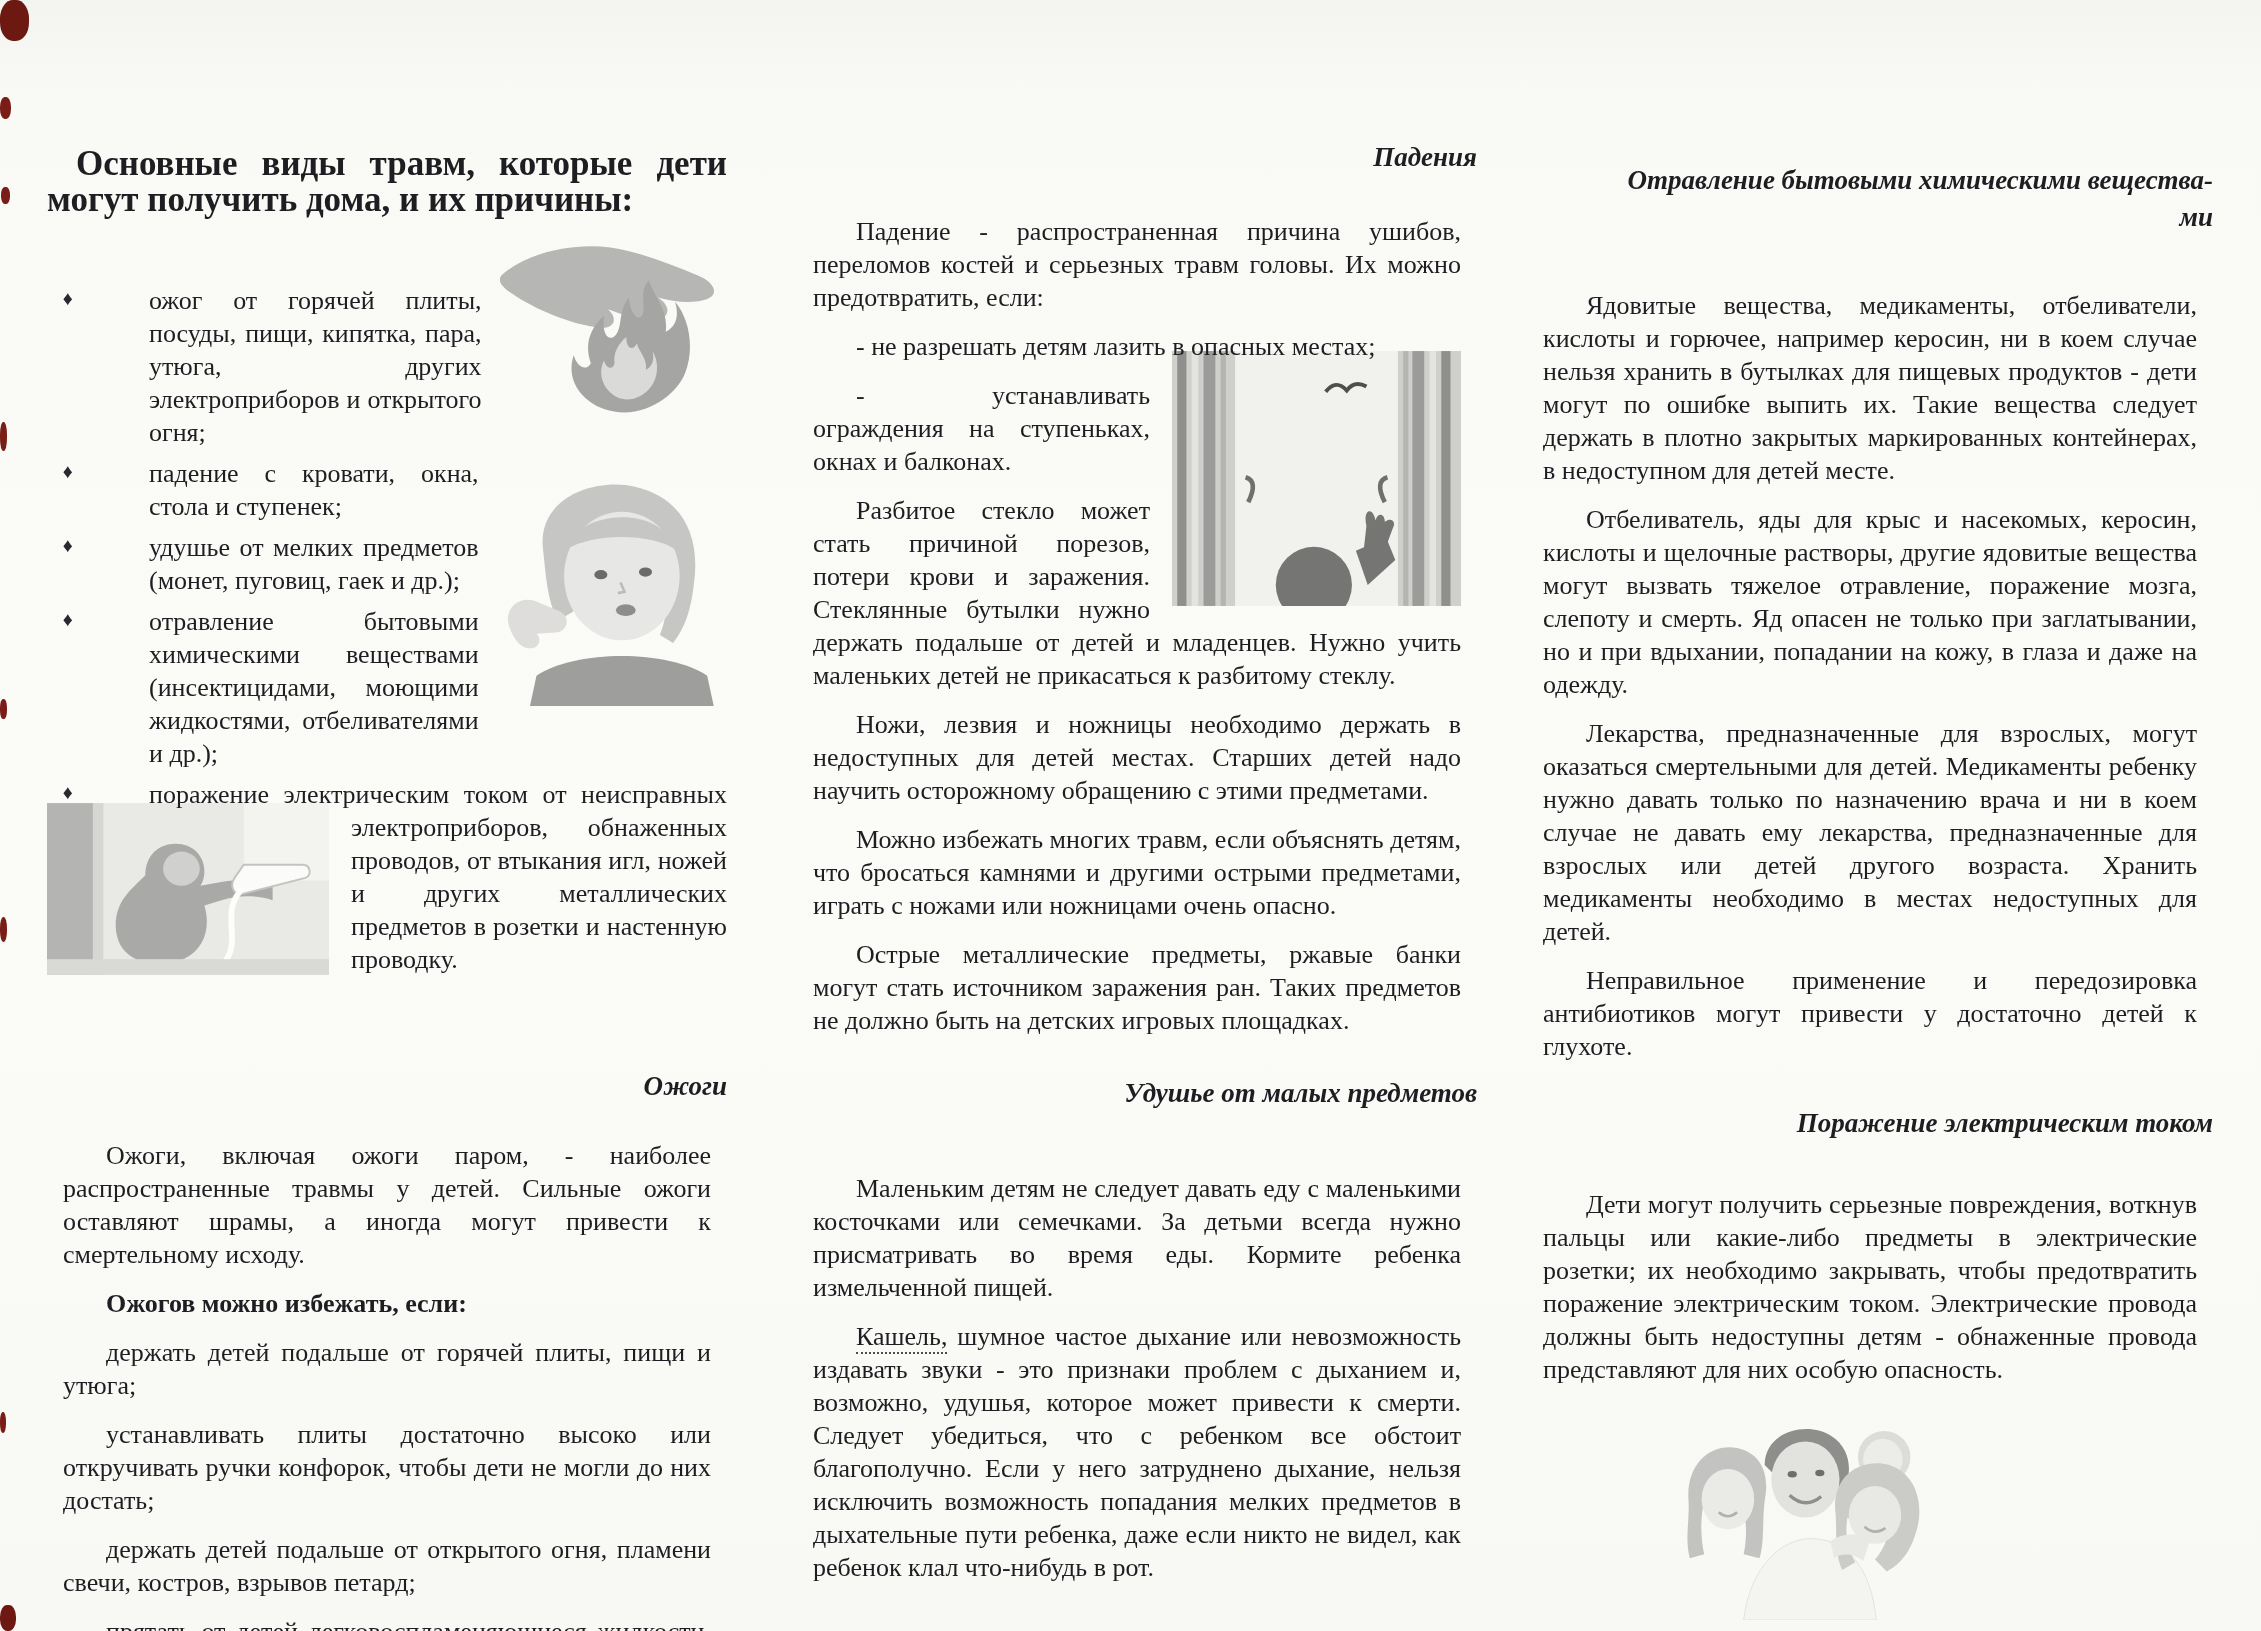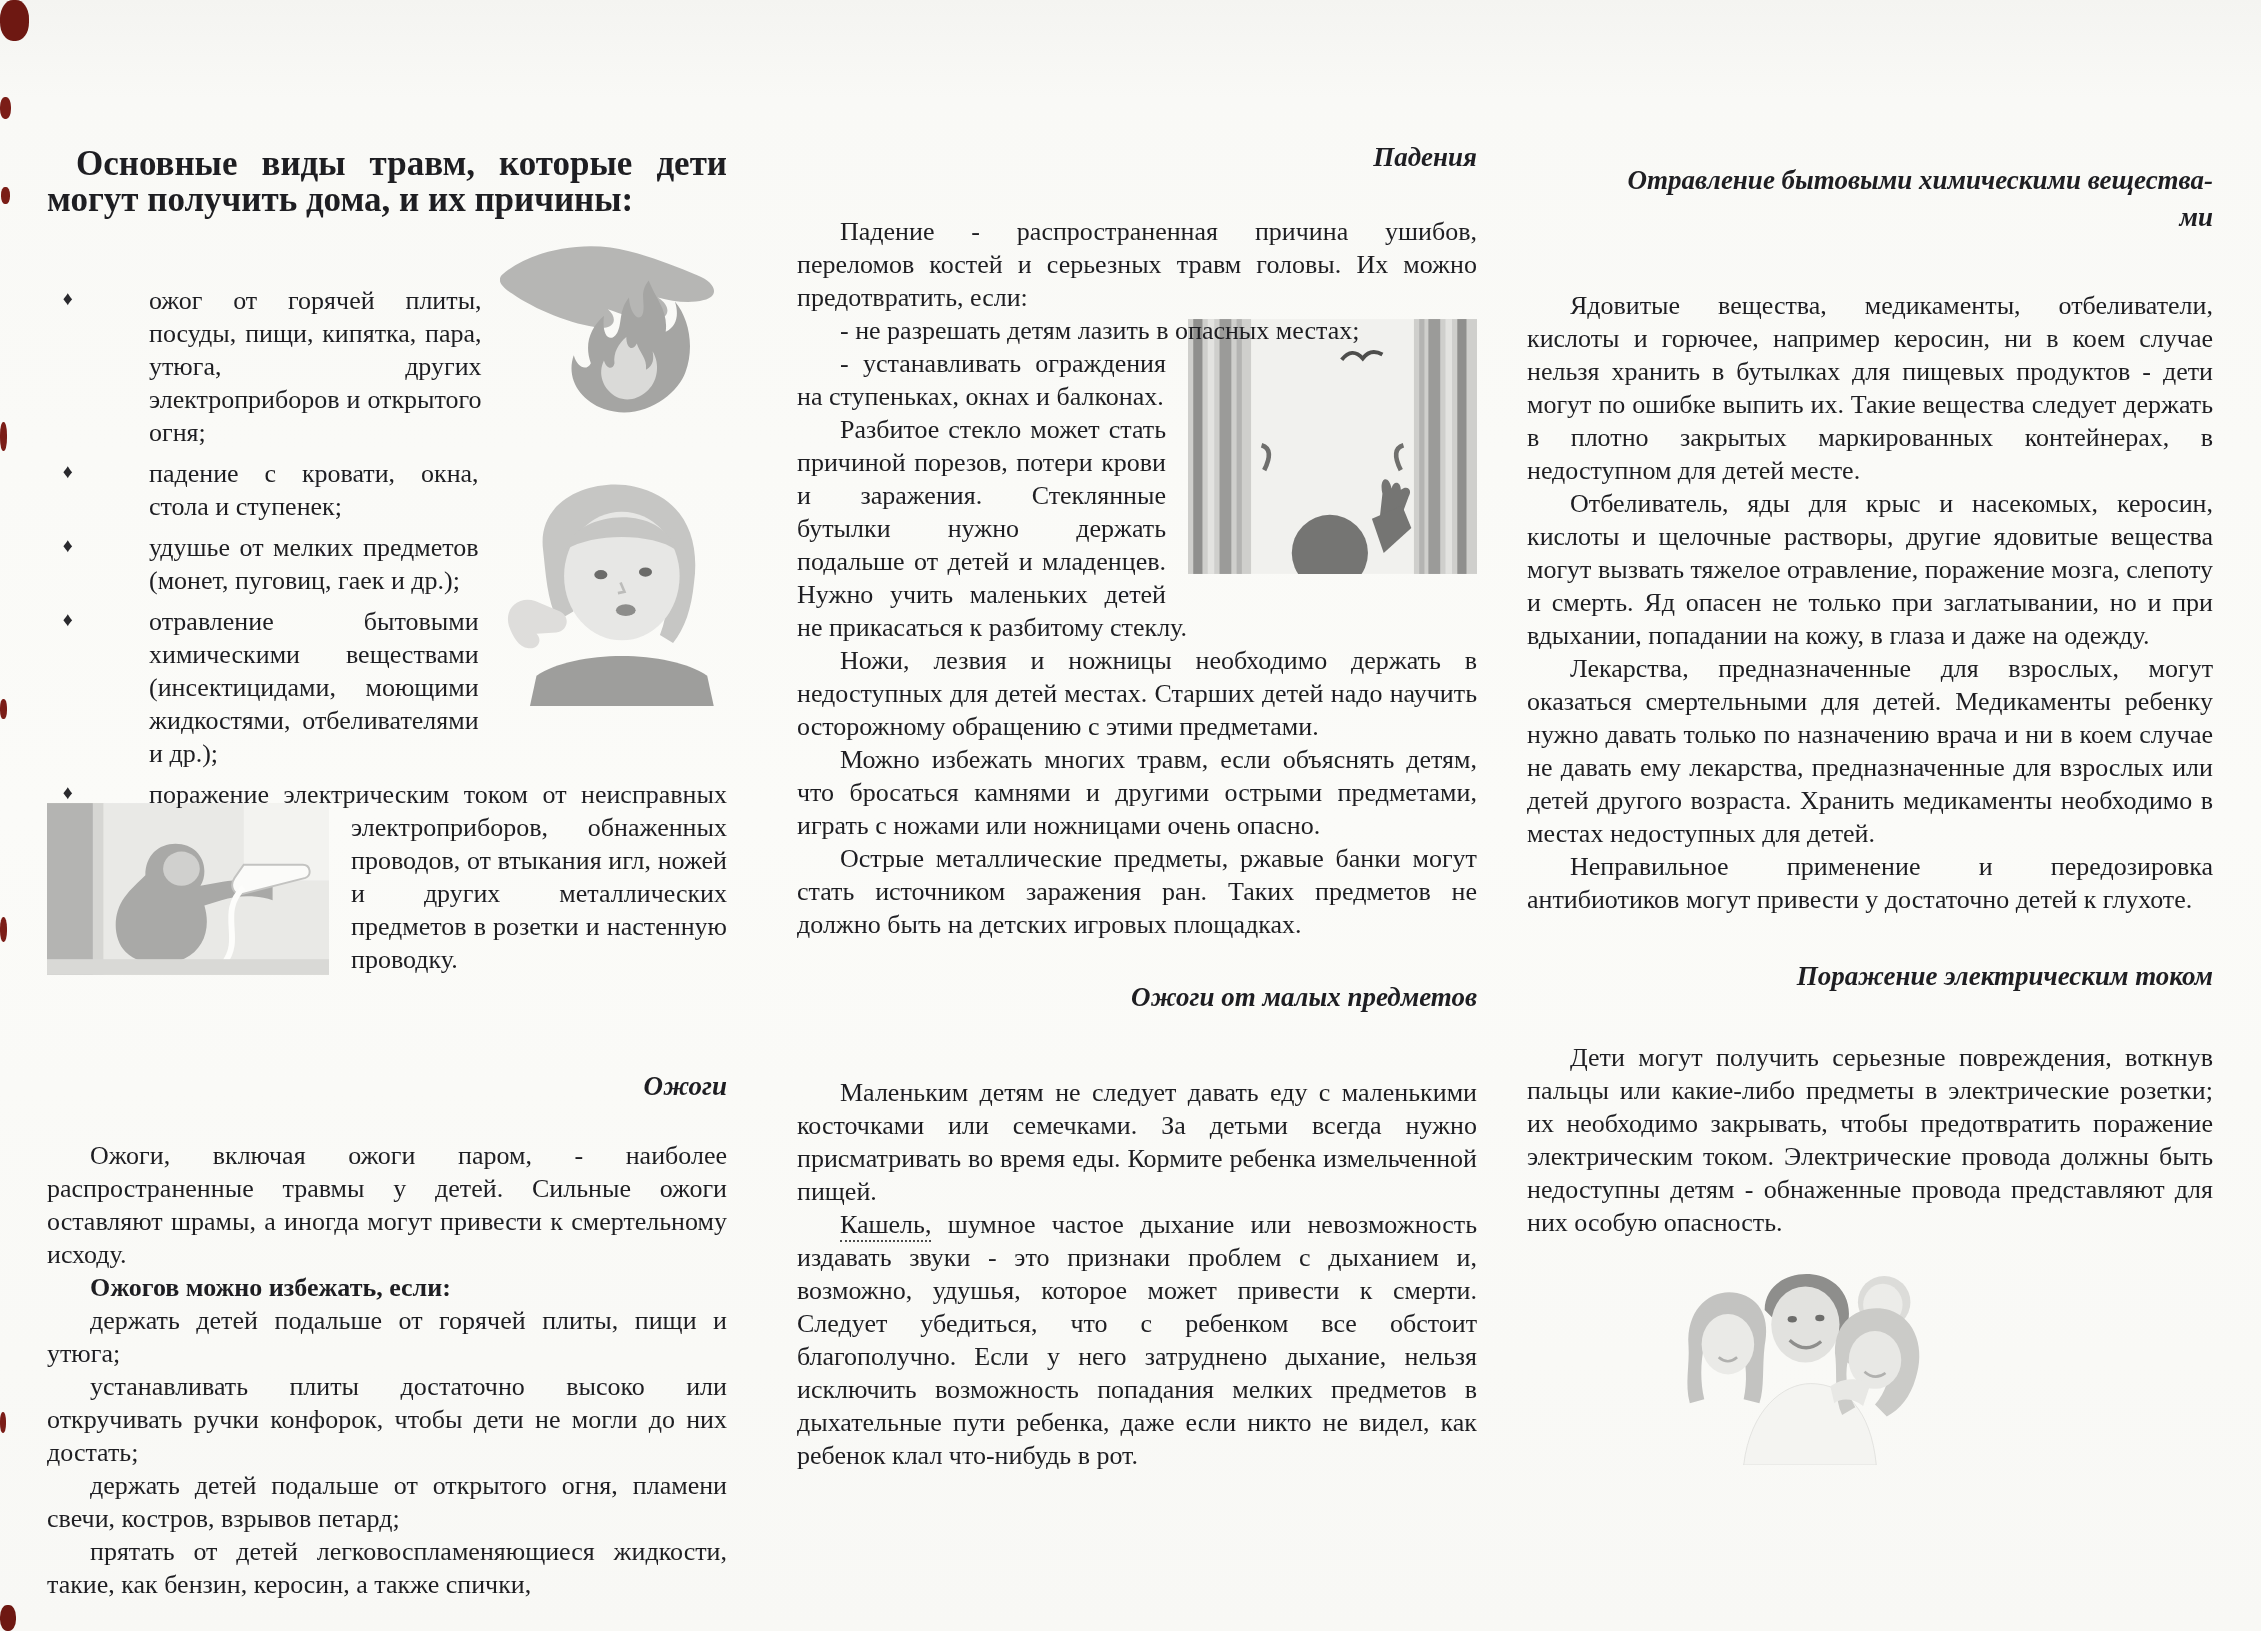--- a/index.html
+++ b/index.html
@@ -17,21 +17,21 @@
   .col3{left:1527px;top:162px;width:686px;}
 
   .c1-heading{font-size:35px;font-weight:bold;line-height:36px;margin:0 0 66px 0;text-indent:29px;}
   .sec-title{font-size:27px;font-weight:bold;font-style:italic;text-align:right;text-indent:0;line-height:37px;margin:0;}
   .col1 .sec-title{margin:92px 0 34px;}
   .col2 .sec-title.first{margin:0 0 39px;}
   .col2 .sec-title.mid{margin:38px 0 60px;}
   .col3 .sec-title.first{margin:0 0 53px;}
   .col3 .sec-title.mid{margin:42px 0 46px;}
 
-  .para{margin:0;text-indent:43px;}
+  .para{margin:16px;text-indent:43px;}
   .para.bold{font-weight:bold;}
 
   .bullet{position:relative;padding-left:102px;margin:0 0 7.9px 0;}
   .marker{position:absolute;left:15.8px;top:5.3px;font-size:19.7px;line-height:19.7px;color:#2a2a2e;}
 
   .fl-img{display:block;}
   .img-fire{float:right;width:227px;height:176px;margin:-43px 0 6.6px 18.4px;}
   .img-face{float:right;width:230px;height:235px;margin:14.4px 0 7.9px 18.4px;}
   .img-baby{float:left;width:282px;height:172px;margin:-7.9px 22px 7.9px -102px;}
   .img-window{float:right;width:289px;height:255px;margin:-27.6px 0 9.2px 22px;}
@@ -154,21 +154,21 @@
           <circle cx="216" cy="356" r="58" fill="#757573"></circle>
           <path fill="#757573" d="M296 266 c-6 -26 10 -30 14 -8 c2 -12 14 -12 14 2 c10 -8 18 0 12 10 l-14 38 -30 -6 Z"></path>
           <path fill="#757573" d="M280 304 l46 -20 14 34 -42 38 Z"></path>
         </svg>
       </span><span>- устанавливать ограждения на ступеньках, окнах и балконах.</span></p>
     <p class="para">Разбитое стекло может стать причиной порезов, потери крови и заражения. Стеклянные бутылки нужно держать подальше от детей и младенцев. Нужно учить маленьких детей не прикасаться к разбитому стеклу.</p>
     <p class="para">Ножи, лезвия и ножницы необходимо держать в недоступных для детей местах. Старших детей надо научить осторожному обращению с этими предметами.</p>
     <p class="para">Можно избежать многих травм, если объяснять детям, что бросаться камнями и другими острыми предметами, играть с ножами или ножницами очень опасно.</p>
     <p class="para">Острые металлические предметы, ржавые банки могут стать источником заражения ран. Таких предметов не должно быть на детских игровых площадках.</p>
 
-    <h3 class="sec-title mid">Ожоги от малых предметов</h3>
+    <h3 class="sec-title mid">Удушье от малых предметов</h3>
     <p class="para">Маленьким детям не следует давать еду с маленькими косточками или семечками. За детьми всегда нужно присматривать во время еды. Кормите ребенка измельченной пищей.</p>
     <p class="para"><span class="underlined">Кашель,</span><span> шумное частое дыхание или невозможность издавать звуки - это признаки проблем с дыханием и, возможно, удушья, которое может привести к смерти. Следует убедиться, что с ребенком все обстоит благополучно. Если у него затруднено дыхание, нельзя исключить возможность попадания мелких предметов в дыхательные пути ребенка, даже если никто не видел, как ребенок клал что-нибудь в рот.</span></p>
   </section>
 
   <section class="col col3">
     <h3 class="sec-title first">
         <span style="display:block">Отравление бытовыми химическими вещества-</span>
         <span style="display:block">ми</span>
       </h3>
     <p class="para">Ядовитые вещества, медикаменты, отбеливатели, кислоты и горючее, например керосин, ни в коем случае нельзя хранить в бутылках для пищевых продуктов - дети могут по ошибке выпить их. Такие вещества следует держать в плотно закрытых маркированных контейнерах, в недоступном для детей месте.</p>

